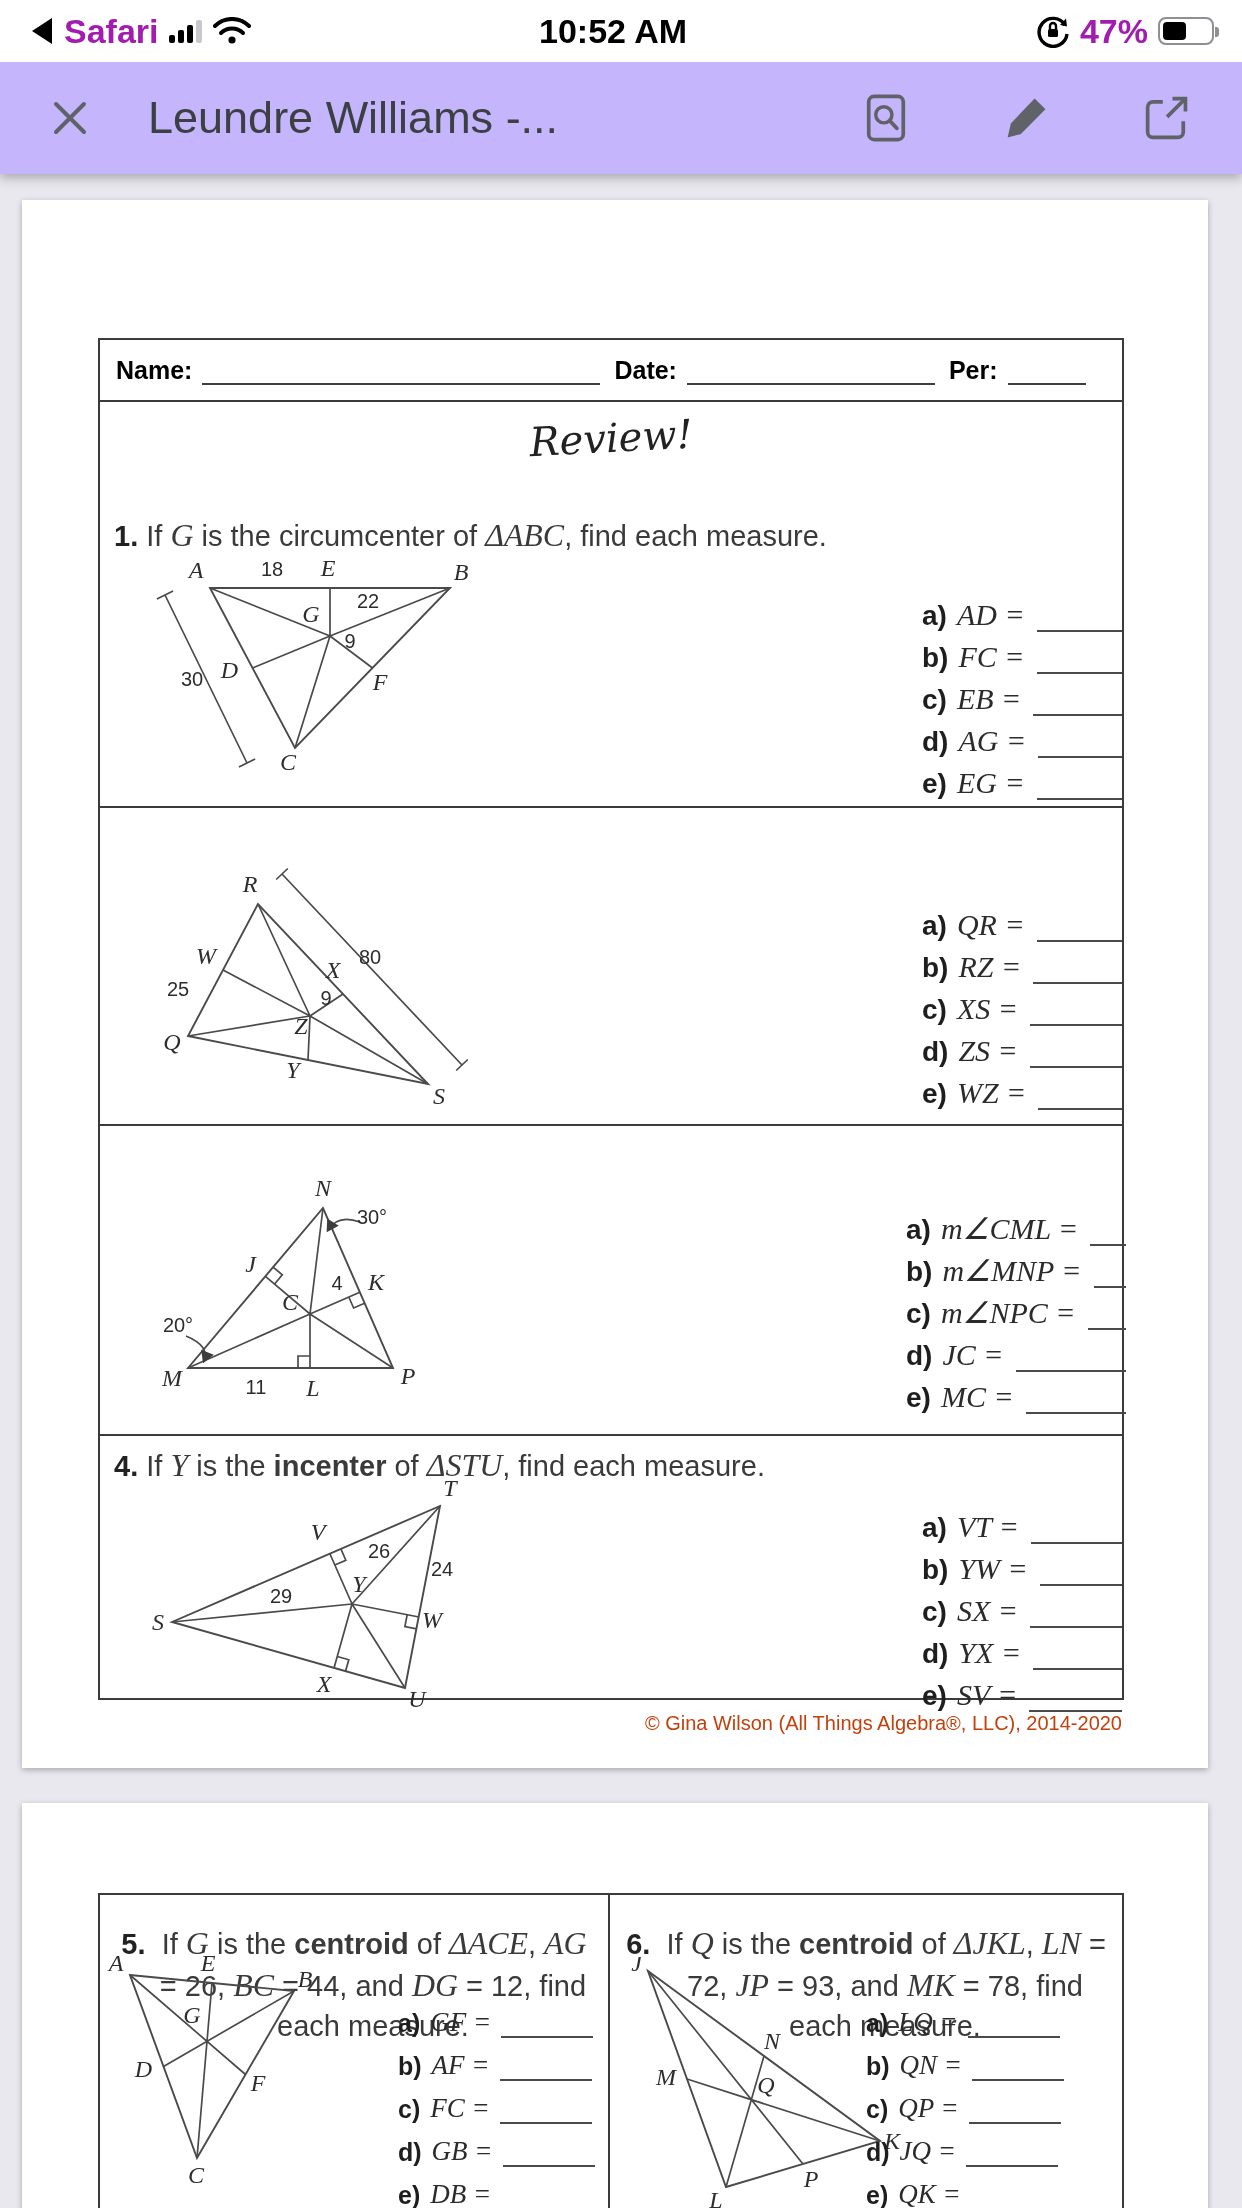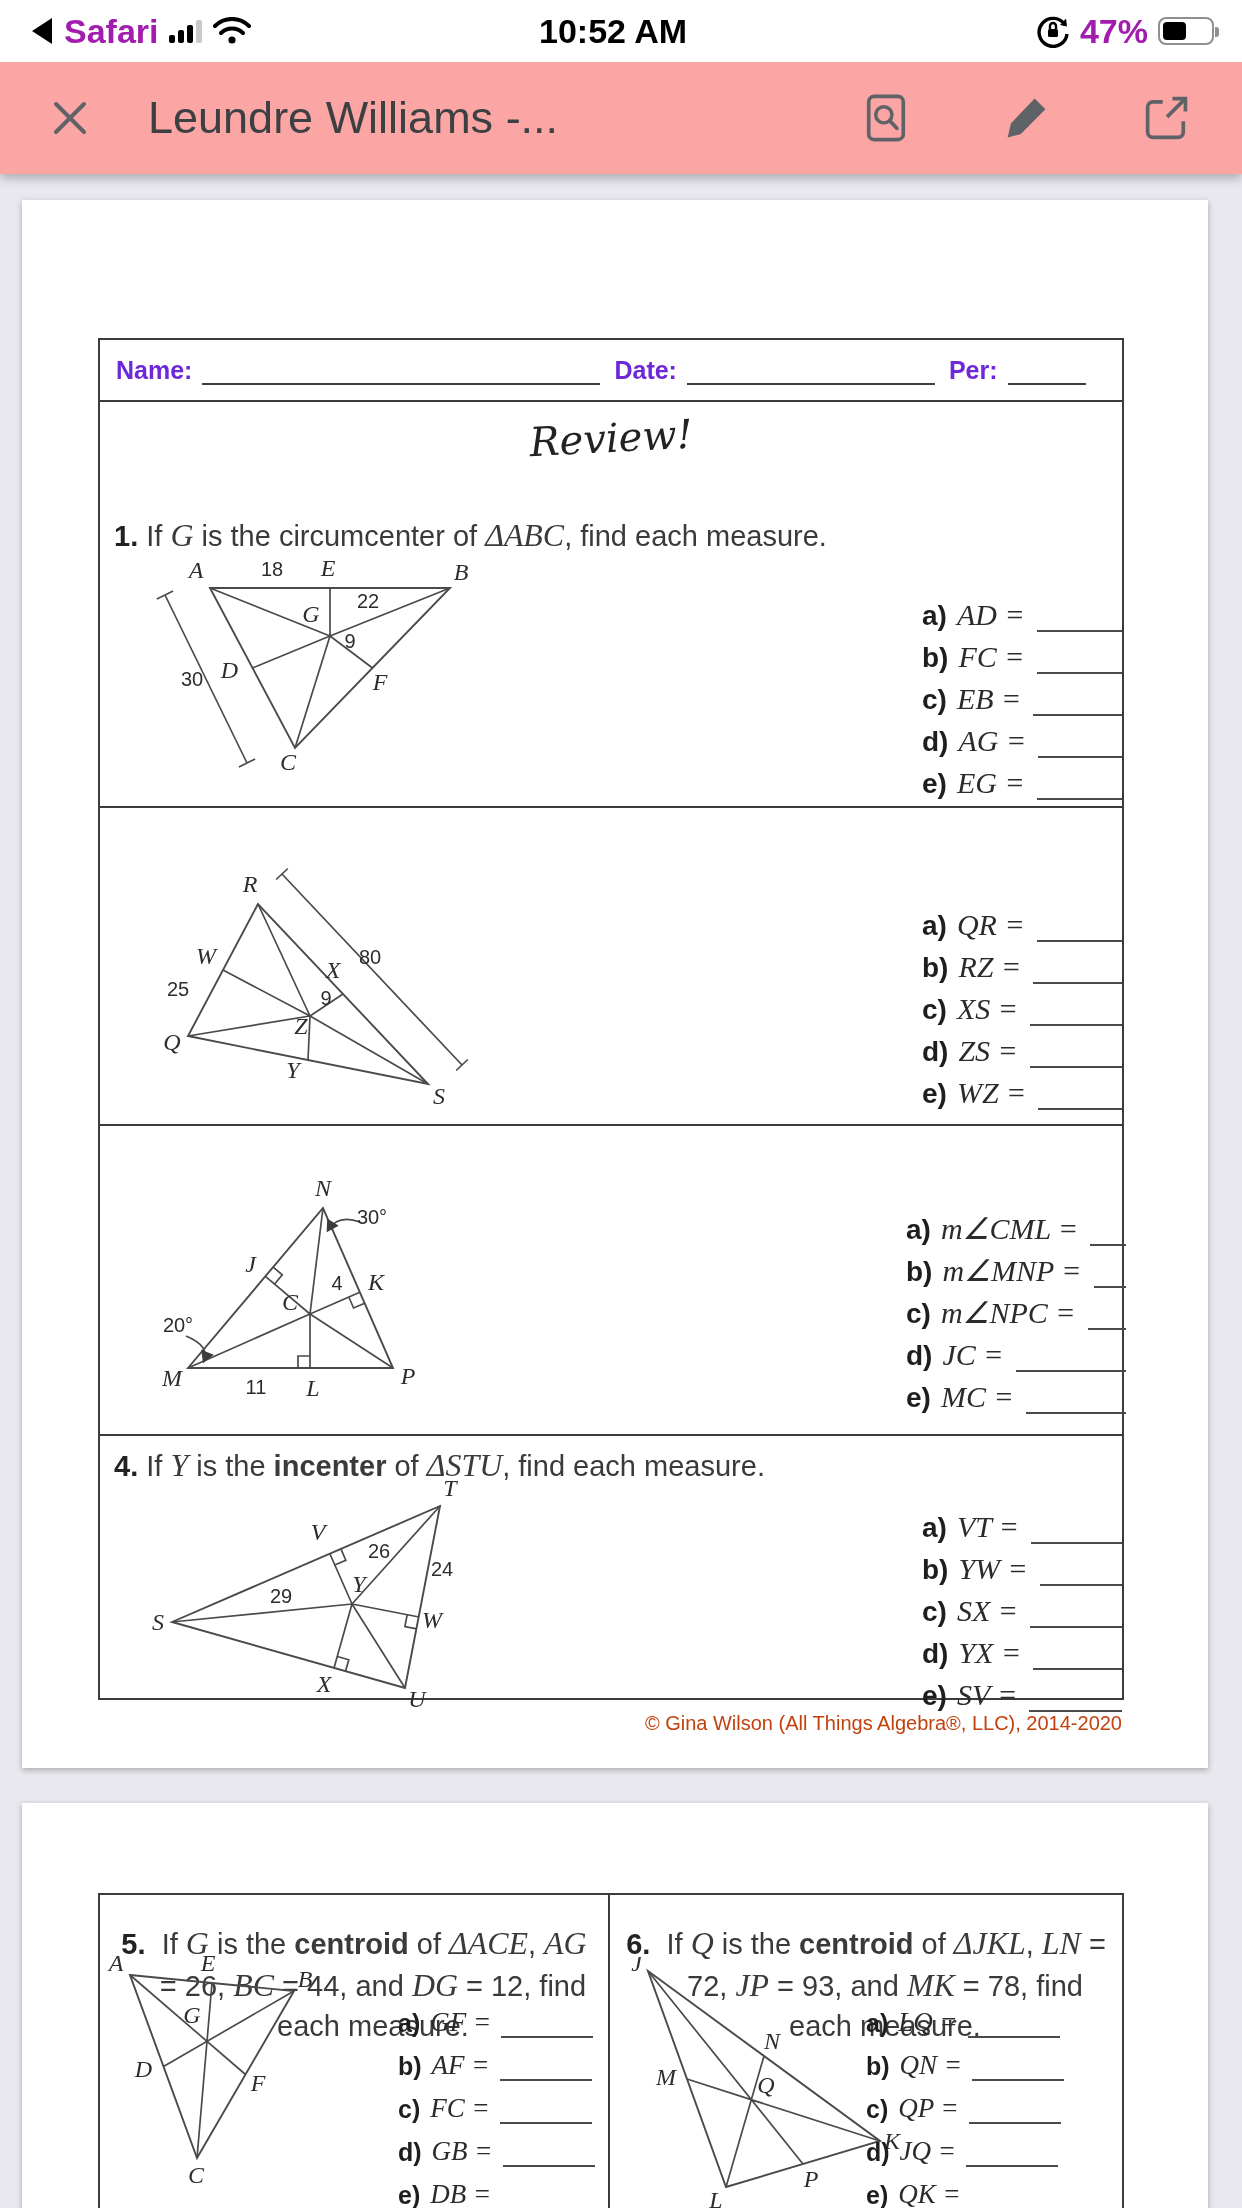--- a/index.html
+++ b/index.html
@@ -11,40 +11,40 @@
   .status-bar { position:absolute; top:0; left:0; width:100%; height:62px; background:#fff;
                 display:flex; align-items:center; justify-content:space-between; padding:0 28px; z-index:30; }
   .sb-left, .sb-right { display:flex; align-items:center; gap:10px; }
   .sb-text { font-size:34px; font-weight:700; color:#a21caf; }
   .sb-time { position:absolute; left:0; right:16px; text-align:center; font-size:34px; font-weight:700; color:#000; }
   .batt { position:relative; width:56px; height:28px; border:2.5px solid #8e8e93; border-radius:8px; }
   .batt-fill { position:absolute; left:3px; top:3px; bottom:3px; width:45%; background:#000; border-radius:4px; }
   .batt-nub { position:absolute; right:-7px; top:8px; width:4px; height:10px; background:#8e8e93; border-radius:0 3px 3px 0; }
 
   
-  .app-header { position:absolute; top:62px; left:0; width:100%; height:112px; background:#fca5a5;
+  .app-header { position:absolute; top:62px; left:0; width:100%; height:112px; background:#c4b5fd;
                 display:flex; align-items:center; z-index:20; box-shadow:0 4px 10px rgba(50,50,60,.35); }
   .close-btn { margin-left:40px; width:60px; height:60px; display:flex; align-items:center; justify-content:center; }
   .doc-title { margin-left:48px; font-size:45px; color:#3c4043; flex:0 1 auto; white-space:nowrap; }
   .hdr-actions { margin-left:auto; margin-right:48px; display:flex; gap:84px; }
   .hdr-btn { width:56px; height:56px; display:flex; align-items:center; justify-content:center; }
 
   
   .doc-scroll { position:absolute; top:174px; left:0; right:0; bottom:0; background:#e9e8ee; }
   .page-card { position:absolute; left:22px; width:1186px; background:#fff; box-shadow:0 2px 6px rgba(0,0,0,.28); }
   .page1 { top:26px; height:1568px; }
   .page2 { top:1629px; height:500px; }
 
   .wbox { position:absolute; left:76px; width:1026px; border:2.5px solid #3b3b3b; background:#fff; }
   .wbox1 { top:138px; height:1362px; }
   .wbox2 { top:90px; height:420px; }
 
   
   .name-row { height:62px; display:flex; align-items:center; padding:0 16px; border-bottom:2.5px solid #3b3b3b;
-              font-size:25px; font-weight:700; color:#6d28d9; }
+              font-size:25px; font-weight:700; color:#000000; }
   .nblank { border-bottom:2.5px solid #3f3f3f; height:30px; margin:0 14px 0 10px; }
 
   
   .banner { height:72px; display:flex; }
   .banner-black { width:782px; background:#0a0a0a; color:#fff; display:flex; align-items:center; justify-content:center;
                   font-size:52px; font-weight:800; letter-spacing:2px; transform-origin:center; }
   .banner-side { flex:1; display:flex; align-items:center; justify-content:center;
                  font-family:"DejaVu Serif", serif; font-style:italic; font-size:40px; color:#222; transform:rotate(-3deg); }
 
   

